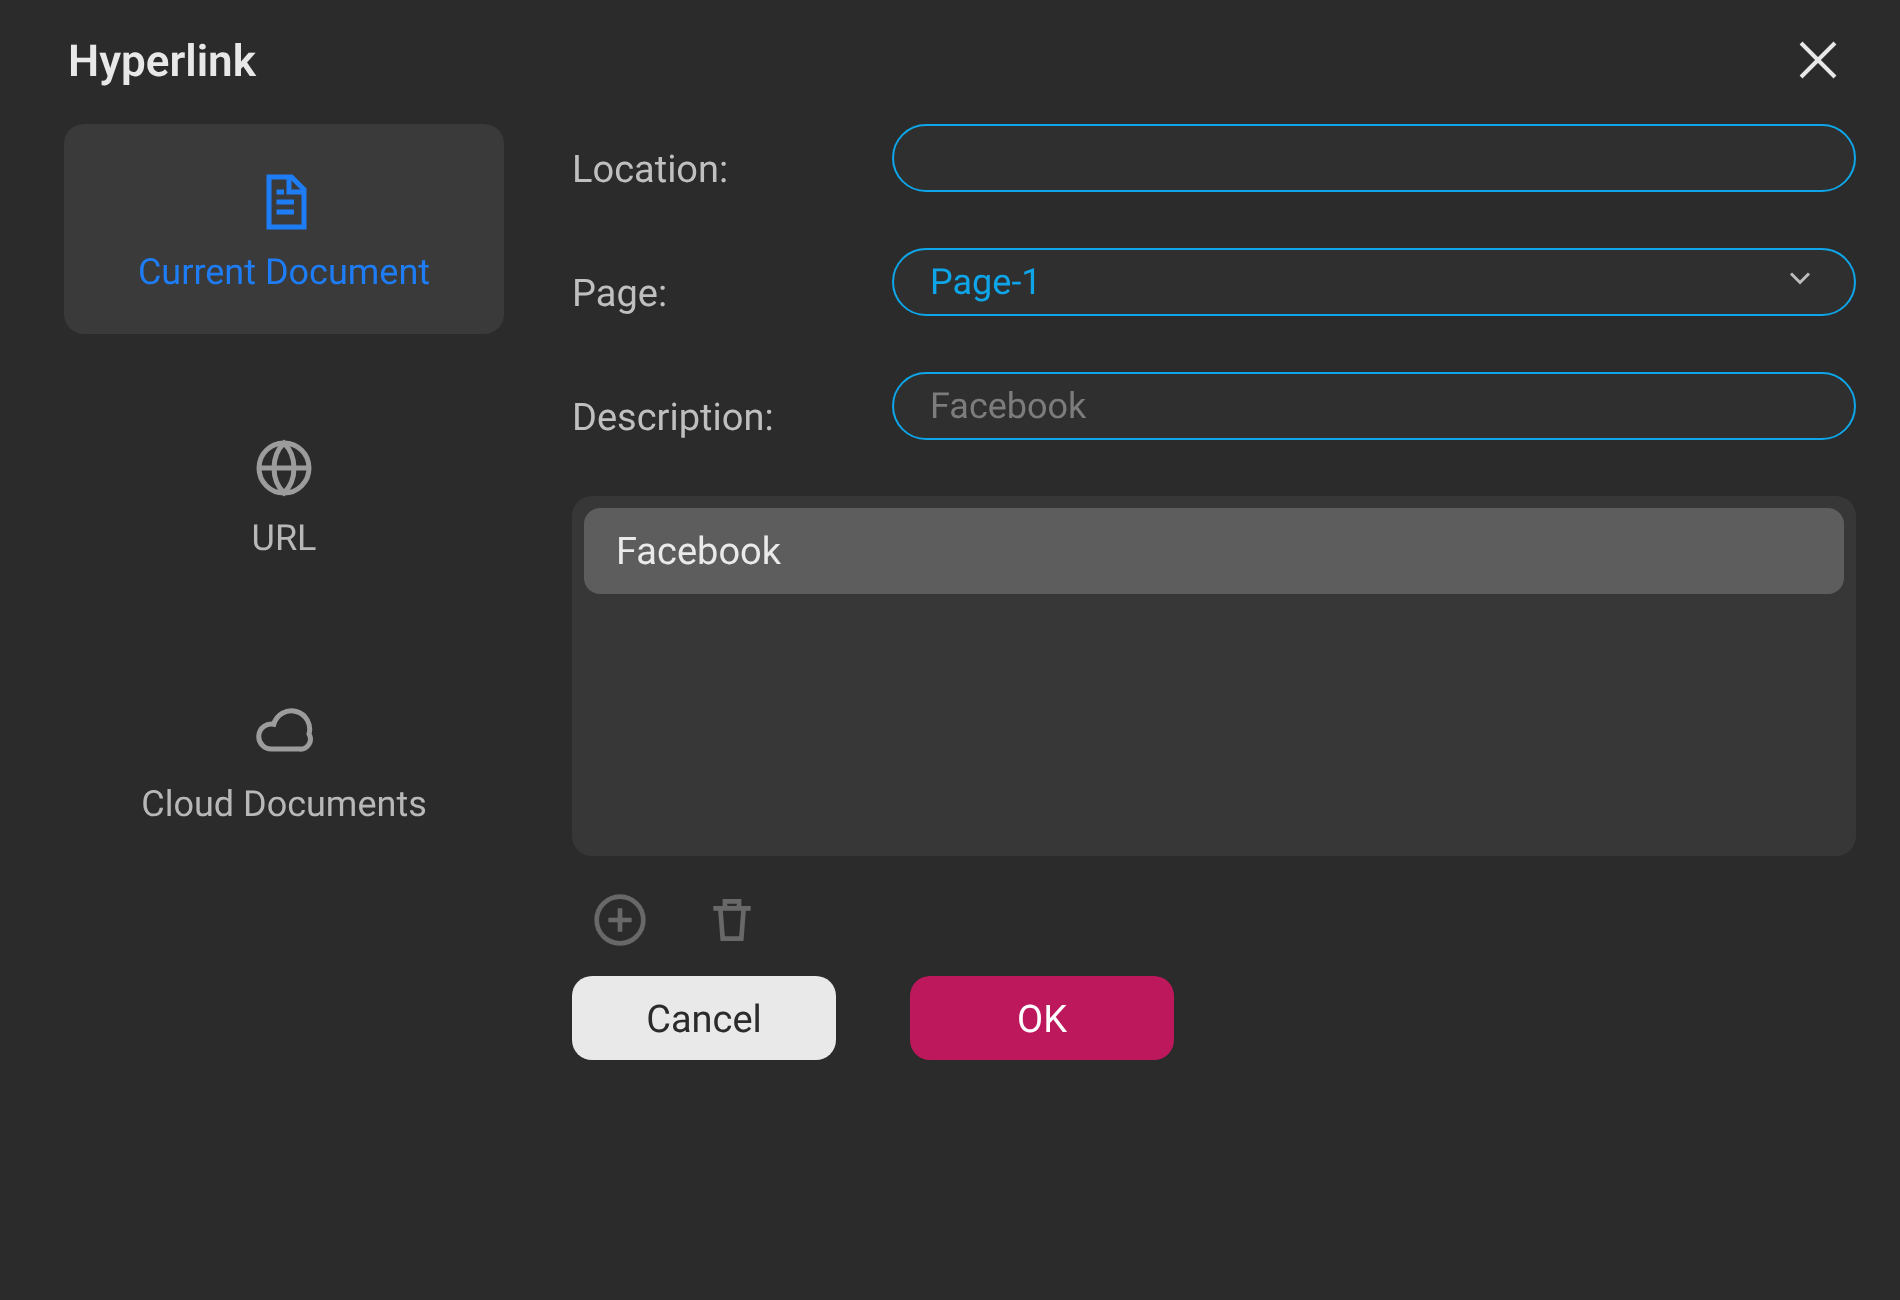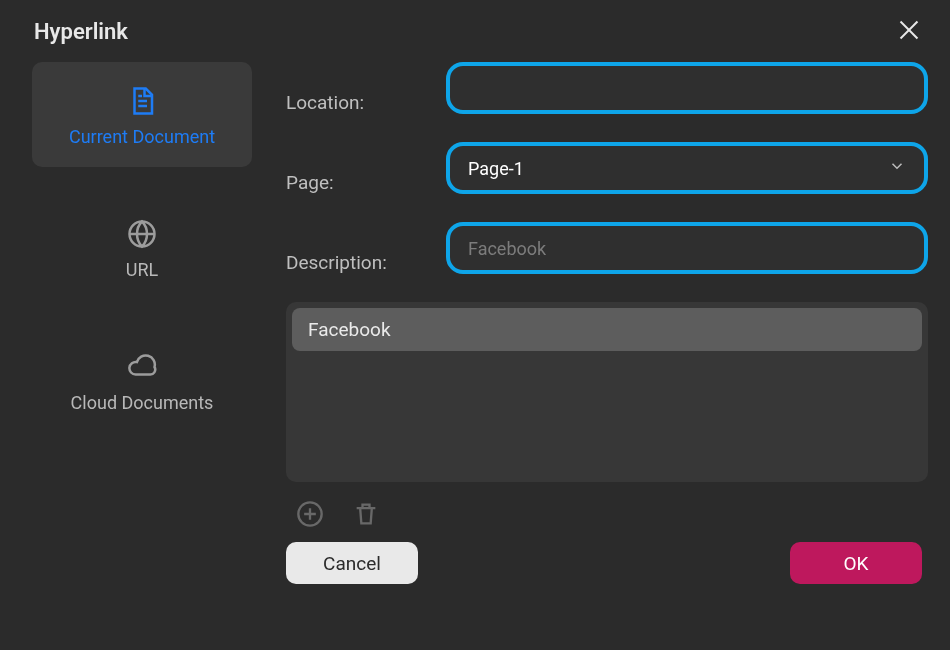--- a/index.html
+++ b/index.html
@@ -19,34 +19,34 @@
                border-radius:10px; padding:24px 8px 20px 8px; cursor:pointer; }
   .side-item.active { background:#3a3a3a; }
   .side-item .lbl { font-size:18px; color:#b8b8b8; }
   .side-item.active .lbl { color:#1e7cf5; }
   .side-icon { width:30px; height:30px; display:flex; align-items:center; justify-content:center; }
   .side-icon svg { width:30px; height:30px; }
 
   .main { flex:1; display:flex; flex-direction:column; }
   .field-row { display:flex; align-items:flex-end; gap:20px; margin-bottom:28px; }
   .field-label { width:140px; color:#bfbfbf; font-size:19px; }
-  .text-input, .select { flex:1; height:52px; background:#2f2f2f; border:4px solid #0ea5e9; border-radius:17px;
-                         padding:0 18px; color:#ffffff; font-size:18px; outline:none; }
+  .text-input, .select { flex:1; height:34px; background:#2f2f2f; border:1px solid #0ea5e9; border-radius:17px;
+                         padding:0 18px; color:#0ea5e9; font-size:18px; outline:none; }
   .text-input::placeholder { color:#7c7c7c; }
   .select { display:flex; align-items:center; justify-content:space-between; cursor:pointer; }
   .select .chev svg { width:18px; height:18px; stroke:#bcbcbc; }
 
   .list-panel { background:#373737; border-radius:10px; height:180px; padding:6px; margin-bottom:18px; }
   .list-item { background:#5d5d5d; color:#eaeaea; font-size:19px; padding:10px 16px; border-radius:8px; cursor:pointer; }
 
   .list-tools { display:flex; gap:28px; padding-left:10px; margin-bottom:14px; }
   .tool-btn { width:28px; height:28px; cursor:pointer; opacity:.55; }
   .tool-btn svg { width:100%; height:100%; }
 
-  .footer { display:flex; justify-content:space-between; gap:37px; padding-right:6px; }
+  .footer { display:flex; justify-content:flex-start; gap:37px; padding-right:6px; }
   .btn { min-width:132px; height:42px; border-radius:10px; font-size:19px; border:none; cursor:pointer;
          display:flex; align-items:center; justify-content:center; }
   .btn.cancel { background:#e9e9e9; color:#2b2b2b; }
   .btn.ok     { background:#be185d; color:#ffffff; }
 </style>
 </head>
 <body>
 
 <div class="dialog">
 

